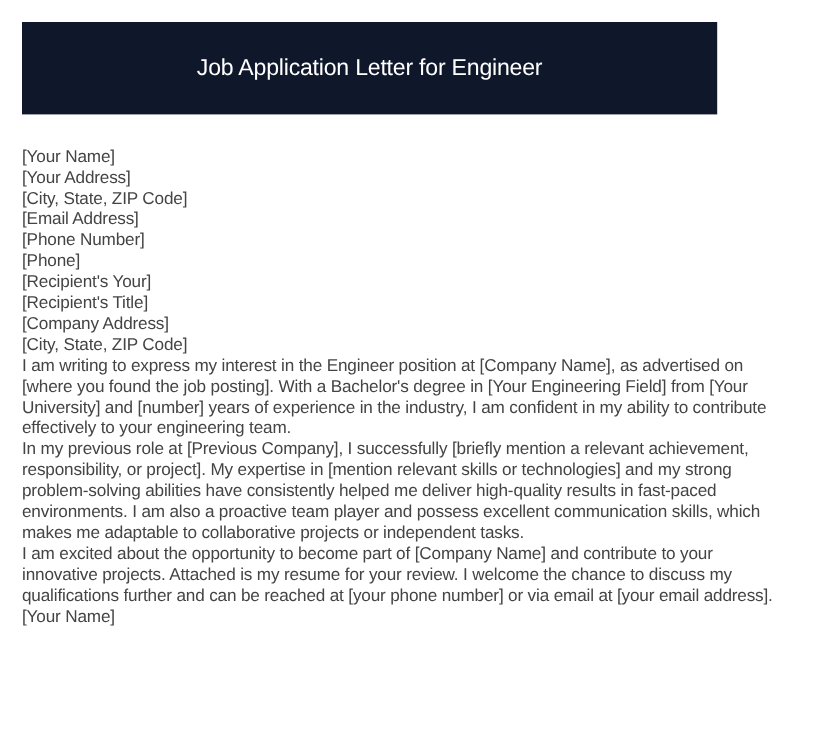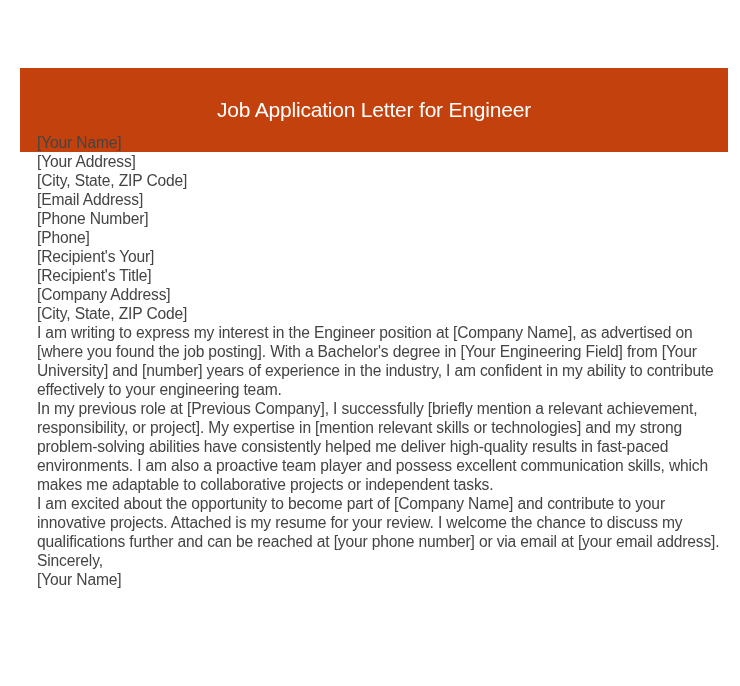--- a/index.html
+++ b/index.html
@@ -1,29 +1,29 @@
 <!DOCTYPE html>
 <html><head>
   <meta charset="utf-8">
   <style>
     html, body { margin: 0; padding: 0; background: #ffffff; }
     body { width: 740px; height: 686px; overflow: hidden; position: relative; }
     .header {
-      position: absolute; left: 20px; top: 20px; width: 708px; height: 84px;
-      background: #c2410c;
-      display: flex; align-items: center; justify-content: center; margin-top: 48px;
+      position: absolute; left: 20px; top: 20px; width: 632px; height: 84px;
+      background: #0f172a;
+      display: flex; align-items: center; justify-content: center;
     }
     .header-title {
       color: #ffffff; font-family: "Liberation Sans", sans-serif;
       font-size: 21px; font-weight: normal; letter-spacing: -0.2px;
     }
     .letter {
       position: absolute; left: 20px; top: 133px; width: 700px;
       font-family: "Liberation Sans", sans-serif; font-size: 15.6px; line-height: 19px;
-      color: #444444; letter-spacing: -0.15px; margin-left: 17px;
+      color: #444444; letter-spacing: -0.15px;
     }
     .line { display: block; white-space: nowrap; }
     .para { display: block; }
   </style>
 </head>
 <body>
 
 <div class="header">
   <h1 class="header-title" style="margin:0;">Job Application Letter for Engineer</h1>
 </div>
@@ -39,15 +39,14 @@
   <span class="line">[Phone]</span>
   <div>
     <span class="line">[Recipient's Your]</span>
     <span class="line">[Recipient's Title]</span>
     <span class="line">[Company Address]</span>
     <span class="line">[City, State, ZIP Code]</span>
   </div>
   <span class="para">I am writing to express my interest in the Engineer position at [Company Name], as advertised on [where you found the job posting]. With a Bachelor's degree in [Your Engineering Field] from [Your University] and [number] years of experience in the industry, I am confident in my ability to contribute effectively to your engineering team.</span>
   <span class="para">In my previous role at [Previous Company], I successfully [briefly mention a relevant achievement, responsibility, or project]. My expertise in [mention relevant skills or technologies] and my strong problem-solving abilities have consistently helped me deliver high-quality results in fast-paced environments. I am also a proactive team player and possess excellent communication skills, which makes me adaptable to collaborative projects or independent tasks.</span>
   <span class="para">I am excited about the opportunity to become part of [Company Name] and contribute to your innovative projects. Attached is my resume for your review. I welcome the chance to discuss my qualifications further and can be reached at [your phone number] or via email at [your email address].</span>
-  <span class="line">Sincerely,</span>
   <span class="line">[Your Name]</span>
 </div>
 
 </body></html>

